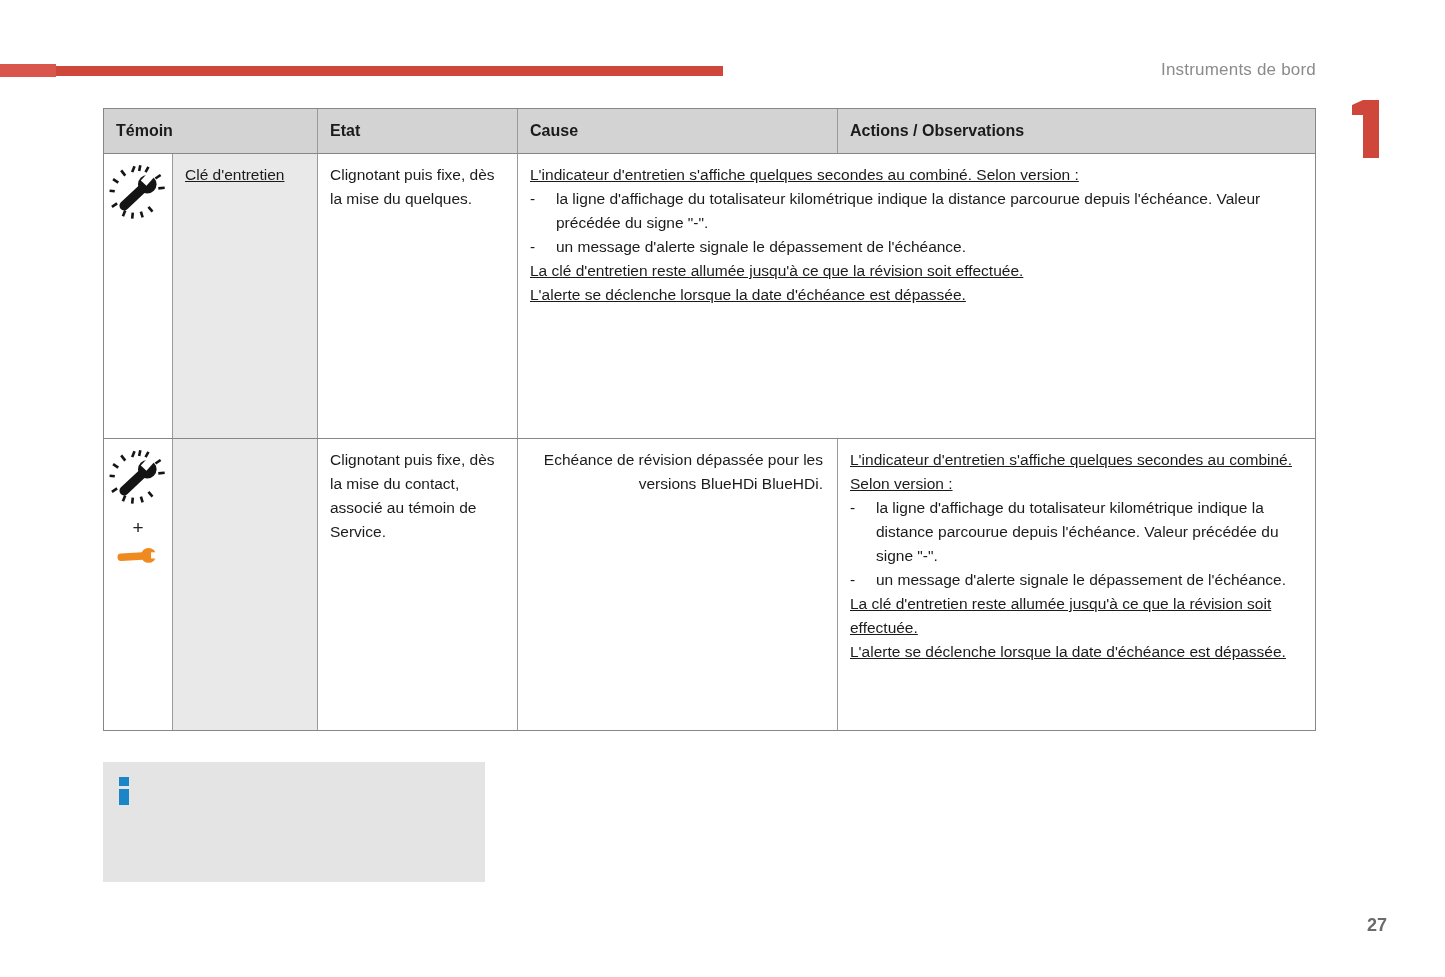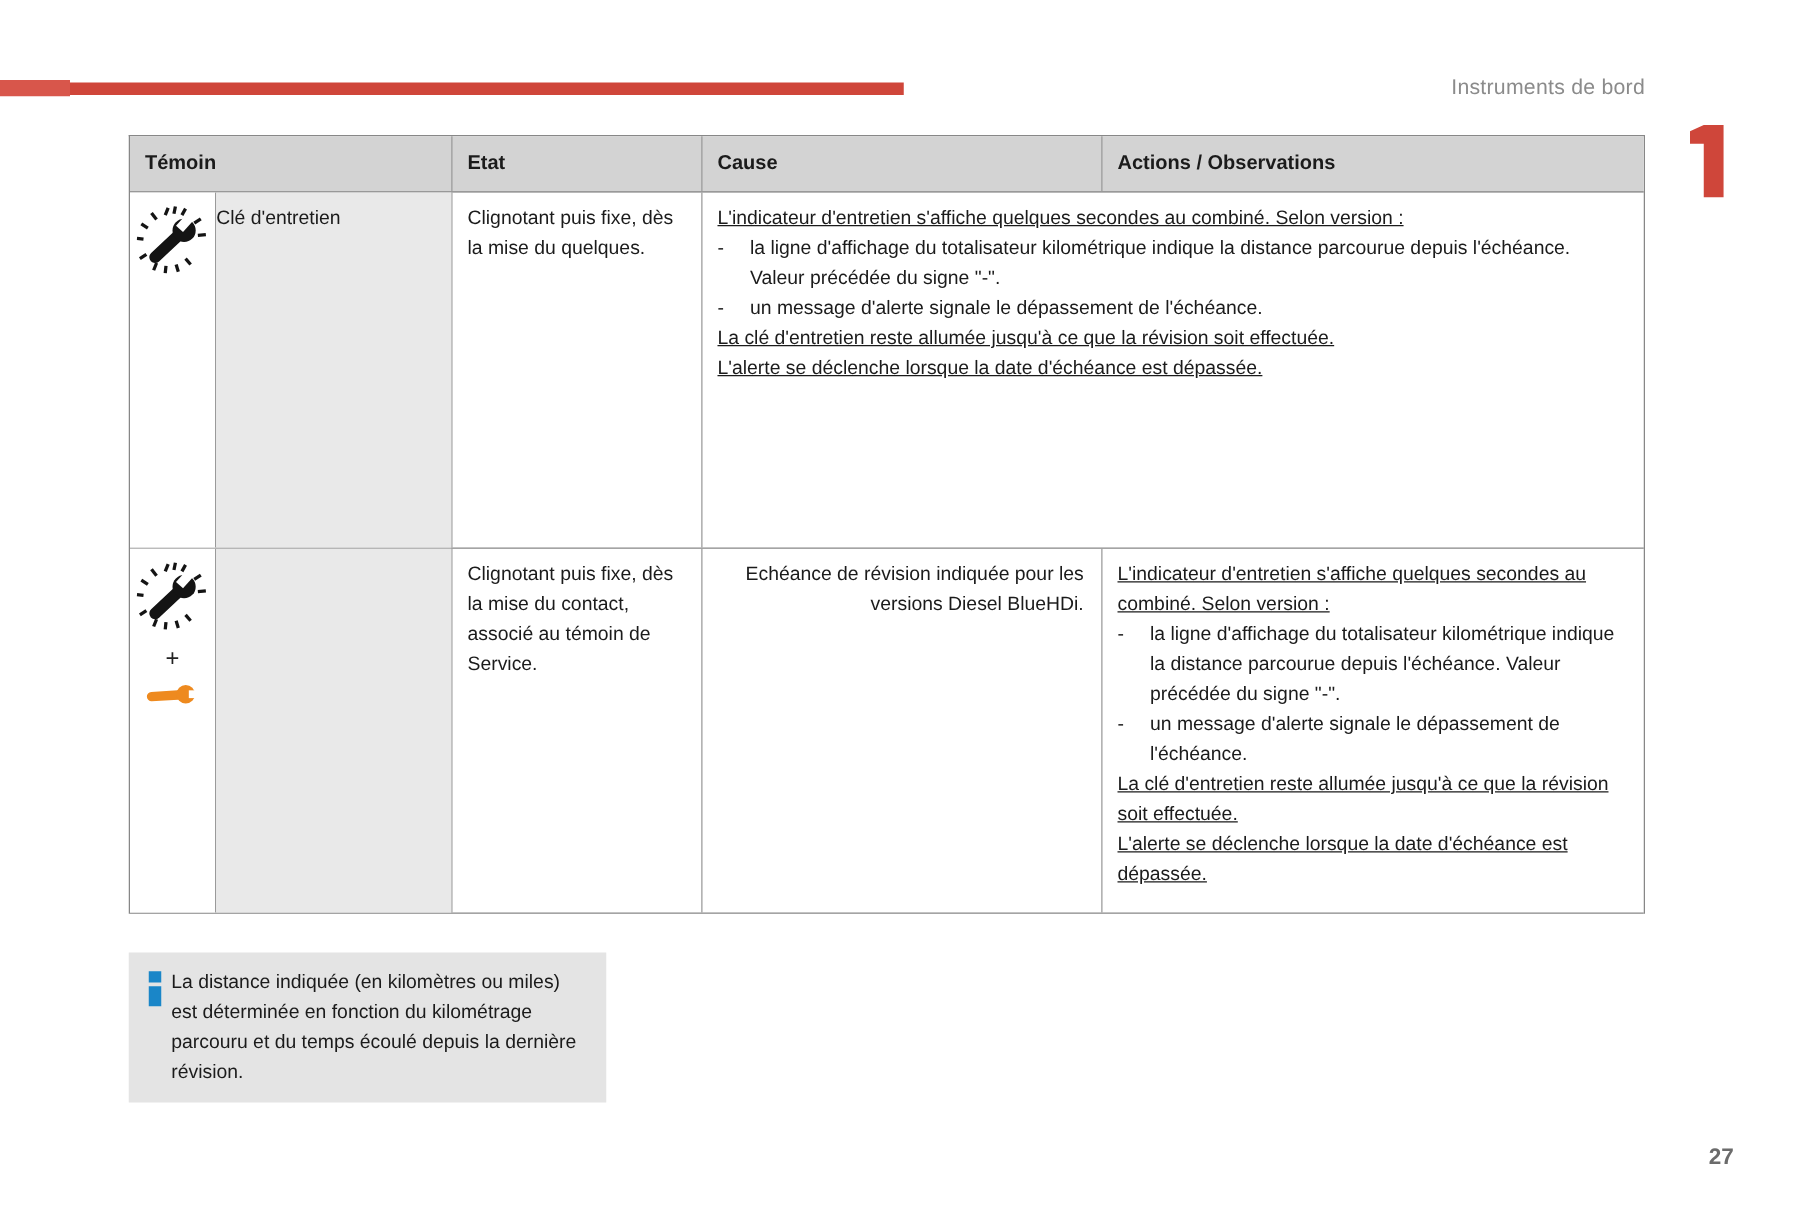--- a/index.html
+++ b/index.html
@@ -30,34 +30,34 @@
     border: 1px solid #878787; border-bottom: none;
   }
   .tr { display: flex; border-bottom: 1px solid #878787; }
   .th, .td { border-right: 1px solid #9a9a9a; }
   .th:last-child, .td:last-child { border-right: none; }
   .thead { background: #d3d3d3; height: 45px; align-items: stretch; }
   .th {
     font-weight: bold; font-size: 16px; display: flex; align-items: center;
     padding-left: 12px;
   }
-  .w-temoin { width: 258px; }
+  .w-temoin { width: 214px; }
   .w-etat   { width: 200px; }
   .w-cause  { width: 320px; text-align: right; }
   .w-act    { width: 456px; flex: 1; }
   .row1 { height: 285px; }
   .row2 { height: 292px; }
   .td { font-size: 15.5px; line-height: 24px; padding: 9px 14px 0 12px; }
   
   .td.temoin { display: flex; padding: 0; }
   .icon-cell {
     width: 69px; background: #ffffff; border-right: 1px solid #9a9a9a;
     display: flex; flex-direction: column; align-items: center; padding-top: 10px;
   }
-  .label-cell { flex: 1; background: #e9e9e9; padding: 9px 10px 0 0; font-size: 15.5px; }
+  .label-cell { flex: 1; background: #e9e9e9; padding: 9px 10px 0 12px; font-size: 15.5px; text-decoration: underline; }
   .plus { font-size: 19px; color: #222; margin: 12px 0 6px 0; line-height: 18px; }
   
   .actions p { margin: 0; text-decoration: underline; }
   .bullet { display: flex; }
   .bullet .dash { width: 26px; flex: 0 0 26px; }
   .bullet .btxt { flex: 1; }
   
   .info-box {
     position: absolute; left: 103px; top: 762px; width: 382px; height: 120px;
     background: #e4e4e4;
@@ -165,21 +165,21 @@
         <div class="plus">+</div>
         <svg width="46" height="26" viewBox="0 0 74 34">
           <line x1="10" y1="19" x2="44" y2="17" stroke="#ee8a1f" stroke-width="12" stroke-linecap="round"></line>
           <circle cx="54" cy="16" r="12" fill="#ee8a1f"></circle>
           <rect x="58" y="11" width="16" height="10" fill="#ffffff"></rect>
         </svg>
       </div>
       <div class="label-cell"></div>
     </div>
     <div class="td w-etat">Clignotant puis fixe, dès la mise du contact, associé au témoin de Service.</div>
-    <div class="td w-cause">Echéance de révision indiquée pour les versions Diesel BlueHDi.</div>
+    <div class="td w-cause">Echéance de révision dépassée pour les versions BlueHDi BlueHDi.</div>
     <div class="td w-act actions">
       <p>L'indicateur d'entretien s'affiche quelques secondes au combiné. Selon version :</p>
       <div class="bullet">
         <span class="dash">-</span>
         <span class="btxt">la ligne d'affichage du totalisateur kilométrique indique la distance parcourue depuis l'échéance. Valeur précédée du signe "-".</span>
       </div>
       <div class="bullet">
         <span class="dash">-</span>
         <span class="btxt">un message d'alerte signale le dépassement de l'échéance.</span>
       </div>
@@ -187,16 +187,15 @@
       <p>L'alerte se déclenche lorsque la date d'échéance est dépassée.</p>
     </div>
   </div>
 </div>
 
 <div class="info-box">
   <div class="info-ico">
     <div class="info-dot" style="background:#1a86c8"></div>
     <div class="info-stem" style="background:#1a86c8"></div>
   </div>
-  <div class="info-text">La distance indiquée (en kilomètres ou miles) est déterminée en fonction du kilométrage parcouru et du temps écoulé depuis la dernière révision.</div>
 </div>
 
 <div class="page-number">27</div>
 
 </body></html>

